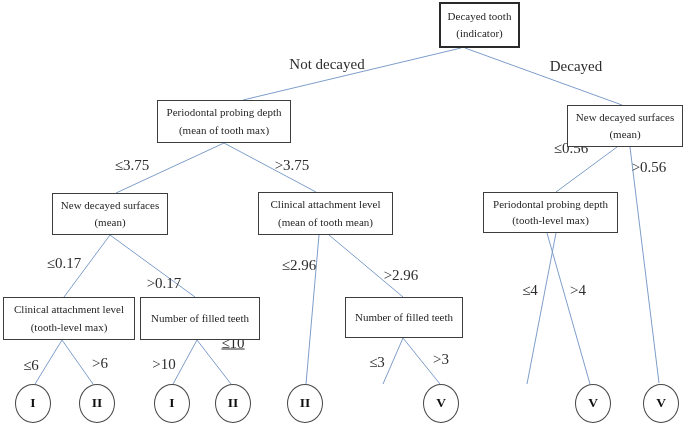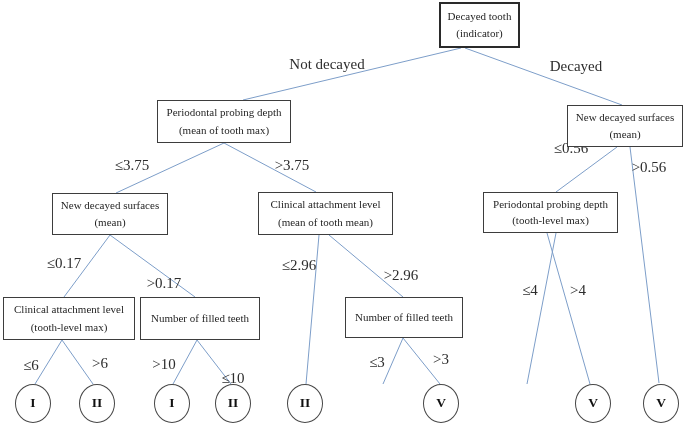--- a/index.html
+++ b/index.html
@@ -53,21 +53,21 @@
     </svg>
 <div class="edge-label" style="left: 327px; top: 64px;">Not decayed</div>
     <div class="edge-label" style="left: 576px; top: 66px;">Decayed</div>
     <div class="edge-label" style="left: 132px; top: 165px;">≤3.75</div>
     <div class="edge-label" style="left: 292px; top: 165px;">&gt;3.75</div>
     <div class="edge-label" style="left: 64px; top: 263px;">≤0.17</div>
     <div class="edge-label" style="left: 164px; top: 263px; margin-top: 20px;">&gt;0.17</div>
     <div class="edge-label" style="left: 31px; top: 365px;">≤6</div>
     <div class="edge-label" style="left: 100px; top: 363px;">&gt;6</div>
     <div class="edge-label" style="left: 164px; top: 364px; text-align: center;">&gt;10</div>
-    <div class="edge-label" style="left: 233px; top: 378px;">≤10</div>
+    <div class="edge-label" style="left: 233px; top: 343px; text-decoration: underline;">≤10</div>
     <div class="edge-label" style="left: 299px; top: 265px;">≤2.96</div>
     <div class="edge-label" style="left: 401px; top: 263px; margin-top: 12px;">&gt;2.96</div>
     <div class="edge-label" style="left: 377px; top: 362px;">≤3</div>
     <div class="edge-label" style="left: 441px; top: 359px;">&gt;3</div>
     <div class="edge-label" style="left: 571px; top: 148px;">≤0.56</div>
     <div class="edge-label" style="left: 649px; top: 167px;">&gt;0.56</div>
     <div class="edge-label" style="left: 530px; top: 290px;">≤4</div>
     <div class="edge-label" style="left: 578px; top: 290px;">&gt;4</div>
     <div class="box root" style="left: 439px; top: 2px; width: 81px; height: 46px;">
       <div class="box-line">Decayed tooth</div>

